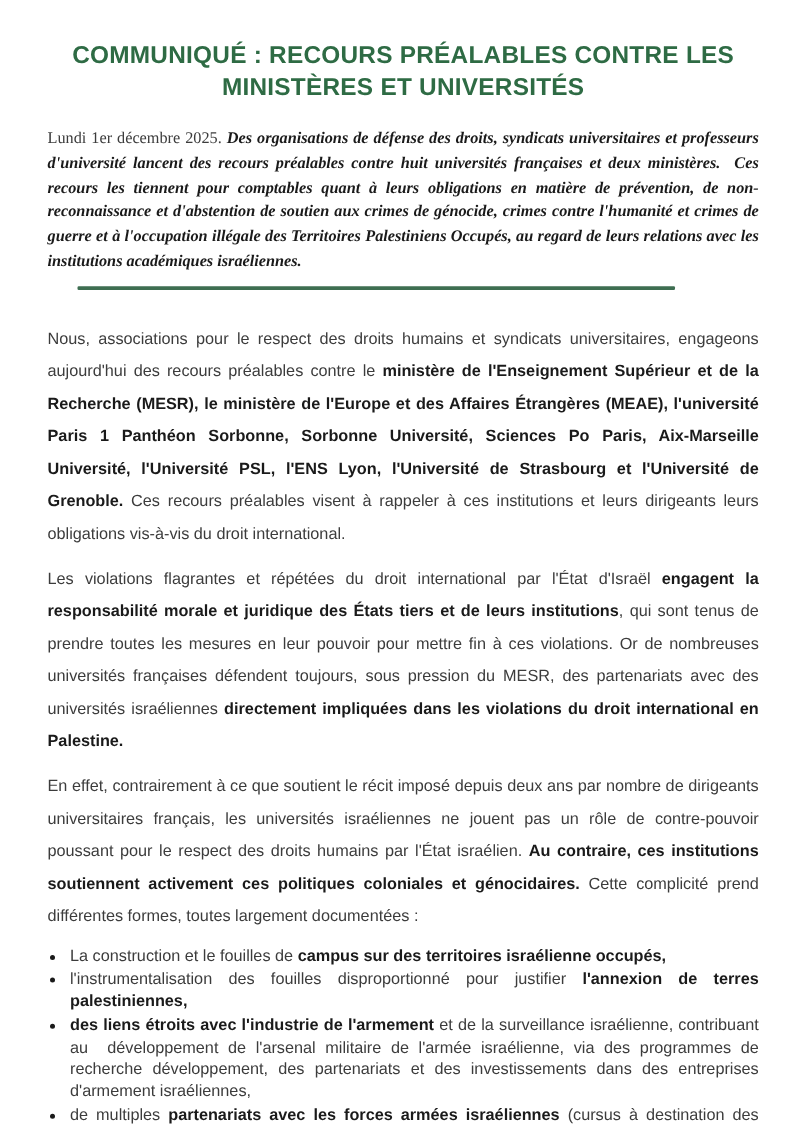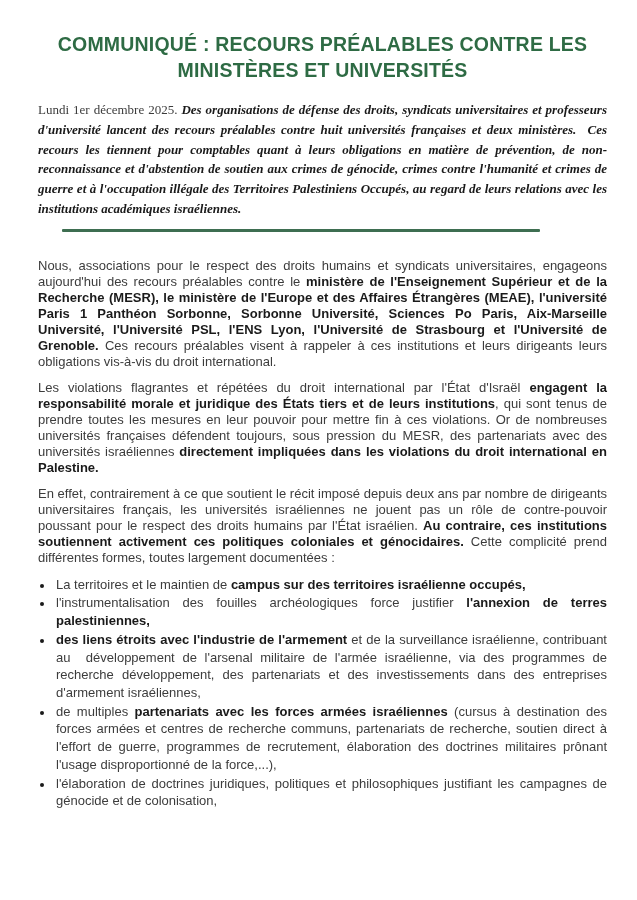--- a/index.html
+++ b/index.html
@@ -41,21 +41,21 @@
     margin: 10px 0 0 24px;
     background: var(--rule-green, #3e6e51);
     border-radius: 1px;
   }
   .body-block {
     margin-top: 26px;
   }
   .para {
     margin: 0 0 10px 0;
     font-size: 13px;
-    line-height: 16px;
+    line-height: 26px;
     text-align: justify;
     color: var(--body-text, #3c3c3c);
   }
   ul.complicity-list {
     margin: 4px 0 0 0;
     padding: 0 0 0 16px;
     list-style: disc;
     font-size: 13px;
     line-height: 17.7px;
     text-align: justify;
@@ -86,22 +86,22 @@
 
   <div class="body-block">
 
     <p class="para"><span class="run-r">Nous, associations pour le respect des droits humains et syndicats universitaires, engageons aujourd'hui des recours préalables contre le </span><span class="run-b">ministère de l'Enseignement Supérieur et de la Recherche (MESR), le ministère de l'Europe et des Affaires Étrangères (MEAE), l'université Paris 1 Panthéon Sorbonne, Sorbonne Université, Sciences Po Paris, Aix-Marseille Université, l'Université PSL, l'ENS Lyon, l'Université de Strasbourg et l'Université de Grenoble.</span><span class="run-r"> Ces recours préalables visent à rappeler à ces institutions et leurs dirigeants leurs obligations vis-à-vis du droit international.</span></p>
 
     <p class="para"><span class="run-r">Les violations flagrantes et répétées du droit international par l'État d'Israël </span><span class="run-b">engagent la responsabilité morale et juridique des États tiers et de leurs institutions</span><span class="run-r">, qui sont tenus de prendre toutes les mesures en leur pouvoir pour mettre fin à ces violations. Or de nombreuses universités françaises défendent toujours, sous pression du MESR, des partenariats avec des universités israéliennes </span><span class="run-b">directement impliquées dans les violations du droit international en Palestine.</span></p>
 
     <p class="para"><span class="run-r">En effet, contrairement à ce que soutient le récit imposé depuis deux ans par nombre de dirigeants universitaires français, les universités israéliennes ne jouent pas un rôle de contre-pouvoir poussant pour le respect des droits humains par l'État israélien. </span><span class="run-b">Au contraire, ces institutions soutiennent activement ces politiques coloniales et génocidaires.</span><span class="run-r"> Cette complicité prend différentes formes, toutes largement documentées :</span></p>
 
     <ul class="complicity-list">
-      <li><span class="run-r">La territoires et le maintien de </span><span class="run-b">campus sur des territoires israélienne occupés,</span></li>
-      <li><span class="run-r">l'instrumentalisation des fouilles archéologiques force justifier </span><span class="run-b">l'annexion de terres palestiniennes,</span></li>
+      <li><span class="run-r">La construction et le fouilles de </span><span class="run-b">campus sur des territoires israélienne occupés,</span></li>
+      <li><span class="run-r">l'instrumentalisation des fouilles disproportionné pour justifier </span><span class="run-b">l'annexion de terres palestiniennes,</span></li>
       <li><span class="run-b">des liens étroits avec l'industrie de l'armement</span><span class="run-r"> et de la surveillance israélienne, contribuant au&nbsp; développement de l'arsenal militaire de l'armée israélienne, via des programmes de recherche développement, des partenariats et des investissements dans des entreprises d'armement israéliennes,</span></li>
       <li><span class="run-r">de multiples </span><span class="run-b">partenariats avec les forces armées israéliennes</span><span class="run-r"> (cursus à destination des forces armées et centres de recherche communs, partenariats de recherche, soutien direct à l'effort de guerre, programmes de recrutement, élaboration des doctrines militaires prônant l'usage disproportionné de la force,...),</span></li>
       <li><span class="run-r">l'élaboration de doctrines juridiques, politiques et philosophiques justifiant les campagnes de génocide et de colonisation,</span></li>
     </ul>
 
   </div>
 
 </div>
 
 </body></html>

